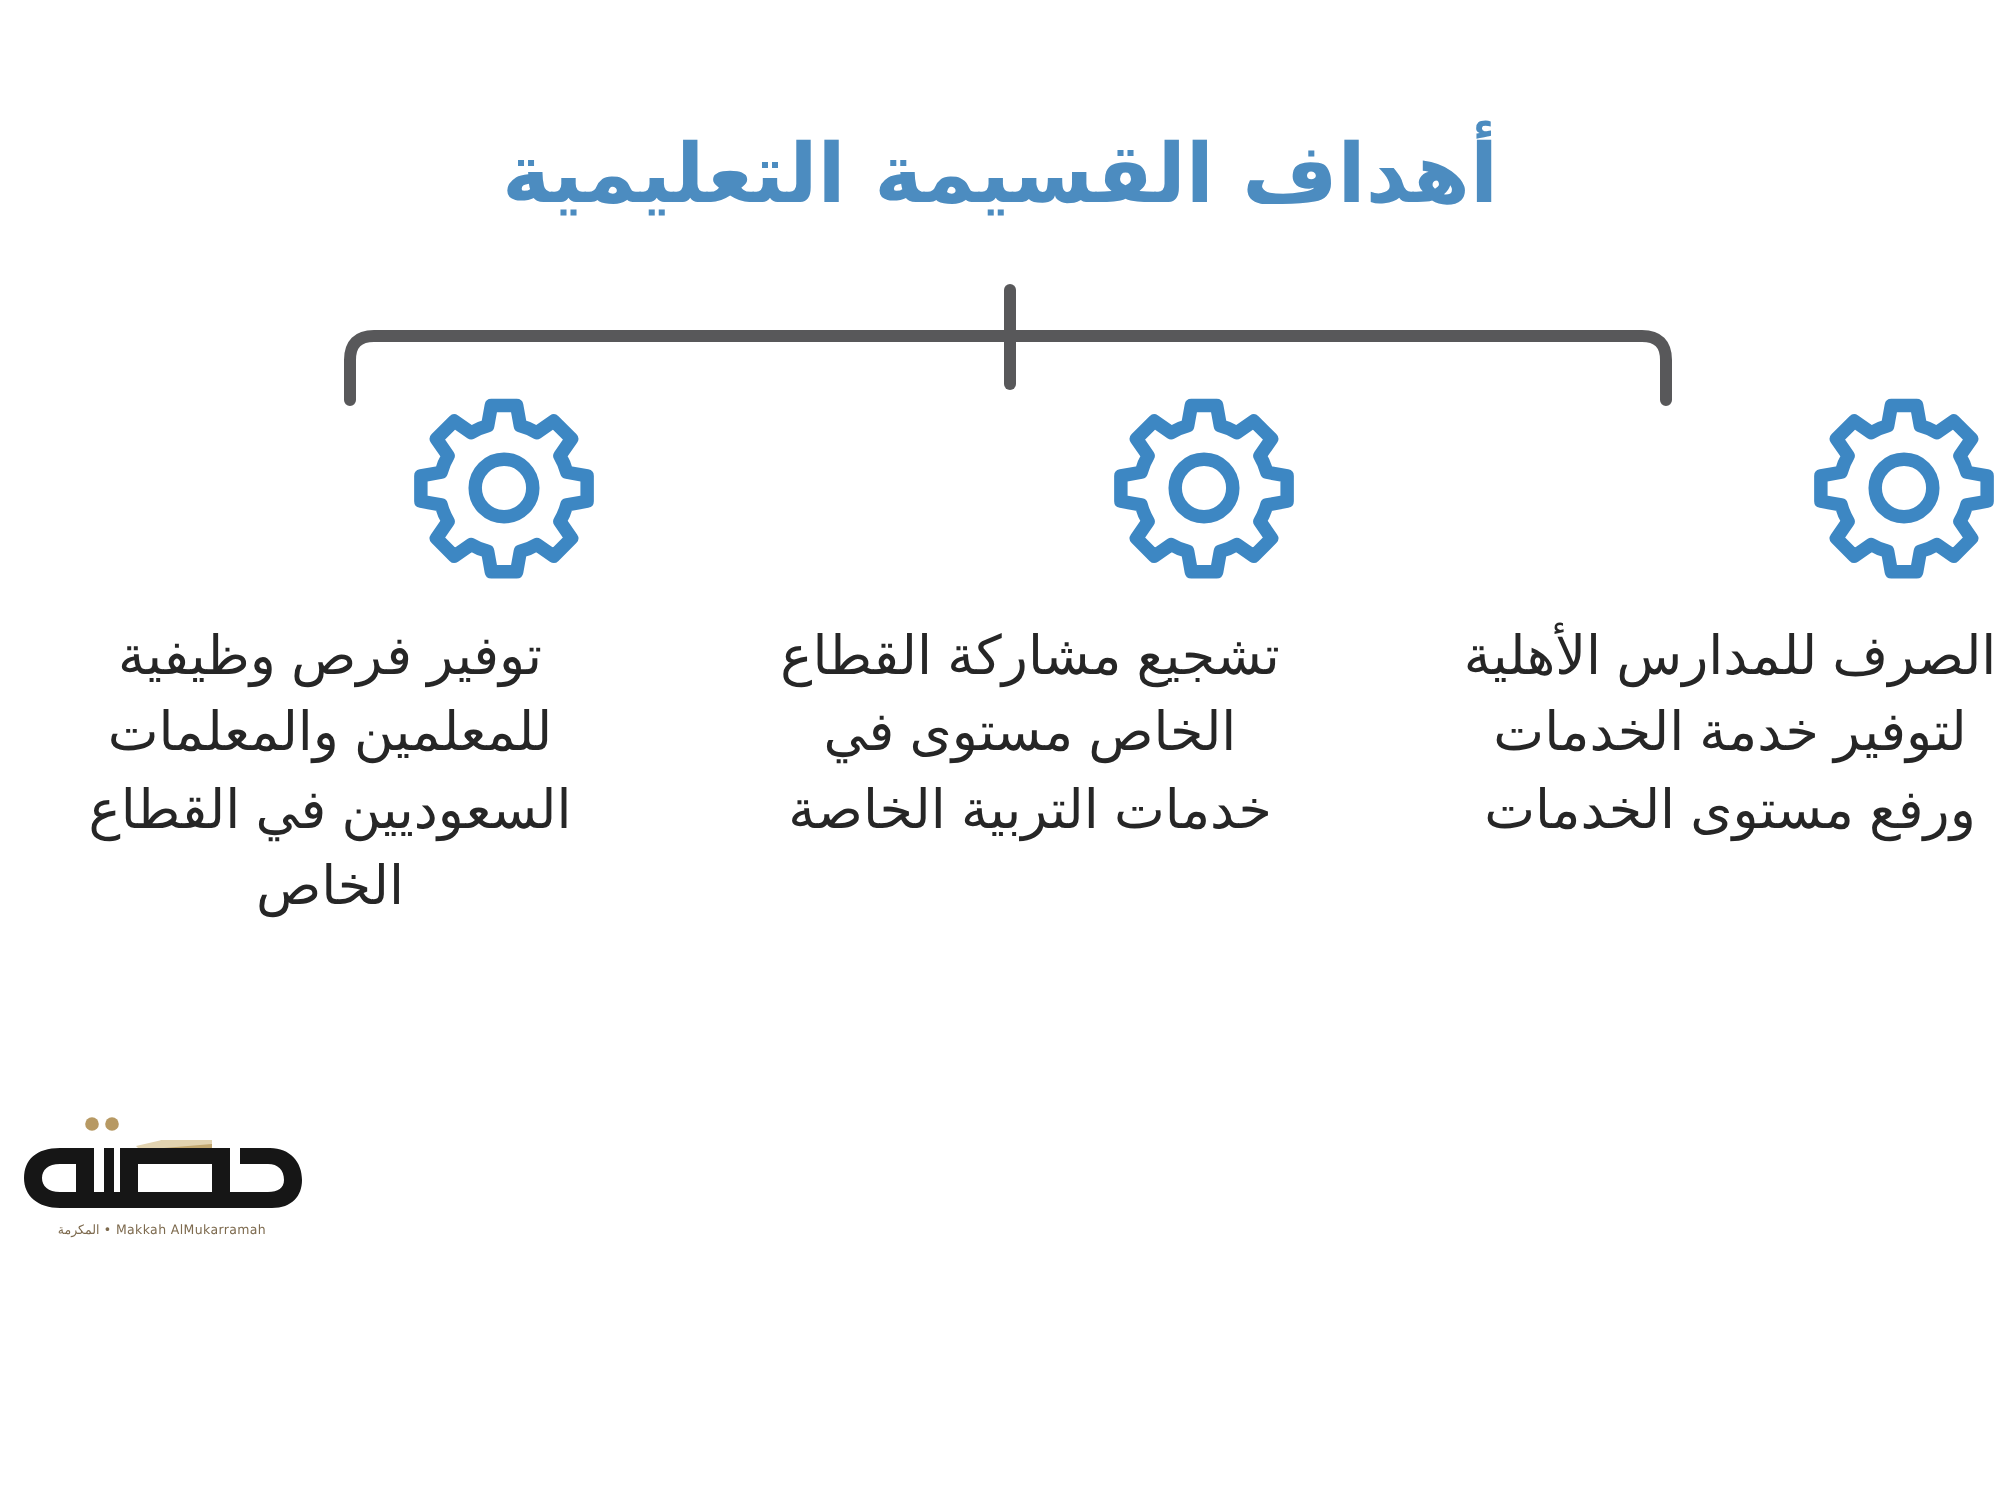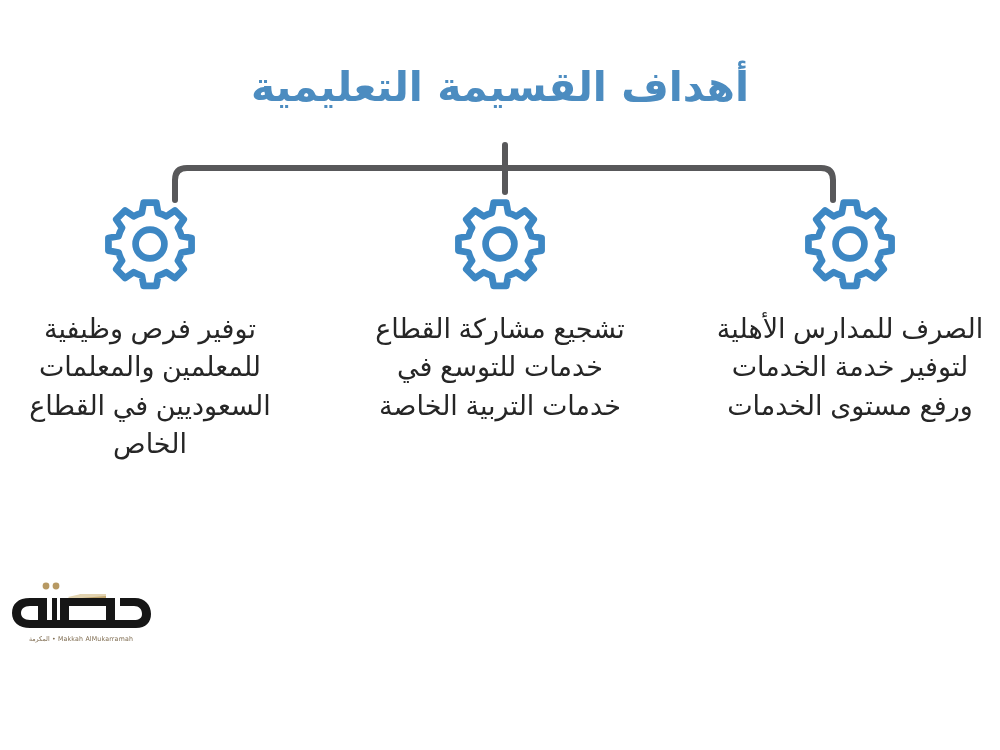--- a/index.html
+++ b/index.html
@@ -59,21 +59,20 @@
     height: 380px;
     display: flex;
     flex-direction: row;
     justify-content: space-between;
     align-items: flex-start;
   }
   .column {
     width: 300px;
     display: flex;
     flex-direction: column;
-    align-items: center;
   }
   
 
   .gear-wrap {
     width: 96px;
     height: 96px;
     display: block;
   }
   .gear-wrap svg {
     display: block;
@@ -90,21 +89,21 @@
     font-size: 27px;
     line-height: 1.42;
     font-weight: 400;
     word-spacing: -1px;
   }
 
   
   .logo {
     position: absolute;
     left: 8px;
-    top: 572px;
+    top: 548px;
     width: 146px;
     height: 74px;
   }
   .logo svg { display:block; width: 146px; height: 62px; }
   .logo-tagline {
     margin-top: 1px;
     width: 146px;
     text-align: center;
     font-size: 6.5px;
     color: #7d6a4e;
@@ -140,21 +139,21 @@
       <div class="col-text">الصرف للمدارس الأهلية لتوفير خدمة الخدمات ورفع مستوى الخدمات</div>
     </div>
 
     <div class="column">
       <span class="gear-wrap">
         <svg viewBox="0 0 100 100" xmlns="http://www.w3.org/2000/svg">
           <path fill="none" stroke="#3d87c3" stroke-width="7" stroke-linejoin="round" d="M43.4,7 h13.2 l1.9,10.6 a33,33 0 0 1 8.6,3.6 l8.8,-6.1 l9.3,9.3 l-6.1,8.8 a33,33 0 0 1 3.6,8.6 l10.6,1.9 v13.2 l-10.6,1.9 a33,33 0 0 1 -3.6,8.6 l6.1,8.8 l-9.3,9.3 l-8.8,-6.1 a33,33 0 0 1 -8.6,3.6 l-1.9,10.6 h-13.2 l-1.9,-10.6 a33,33 0 0 1 -8.6,-3.6 l-8.8,6.1 l-9.3,-9.3 l6.1,-8.8 a33,33 0 0 1 -3.6,-8.6 l-10.6,-1.9 v-13.2 l10.6,-1.9 a33,33 0 0 1 3.6,-8.6 l-6.1,-8.8 l9.3,-9.3 l8.8,6.1 a33,33 0 0 1 8.6,-3.6 z"></path>
           <circle cx="50" cy="50" r="15" fill="none" stroke="#3d87c3" stroke-width="7"></circle>
         </svg>
       </span>
-      <div class="col-text">تشجيع مشاركة القطاع خدمات للتوسع في خدمات التربية الخاصة</div>
+      <div class="col-text">تشجيع مشاركة القطاع الخاص مستوى في خدمات التربية الخاصة</div>
     </div>
 
     <div class="column">
       <span class="gear-wrap">
         <svg viewBox="0 0 100 100" xmlns="http://www.w3.org/2000/svg">
           <path fill="none" stroke="#3d87c3" stroke-width="7" stroke-linejoin="round" d="M43.4,7 h13.2 l1.9,10.6 a33,33 0 0 1 8.6,3.6 l8.8,-6.1 l9.3,9.3 l-6.1,8.8 a33,33 0 0 1 3.6,8.6 l10.6,1.9 v13.2 l-10.6,1.9 a33,33 0 0 1 -3.6,8.6 l6.1,8.8 l-9.3,9.3 l-8.8,-6.1 a33,33 0 0 1 -8.6,3.6 l-1.9,10.6 h-13.2 l-1.9,-10.6 a33,33 0 0 1 -8.6,-3.6 l-8.8,6.1 l-9.3,-9.3 l6.1,-8.8 a33,33 0 0 1 -3.6,-8.6 l-10.6,-1.9 v-13.2 l10.6,-1.9 a33,33 0 0 1 3.6,-8.6 l-6.1,-8.8 l9.3,-9.3 l8.8,6.1 a33,33 0 0 1 8.6,-3.6 z"></path>
           <circle cx="50" cy="50" r="15" fill="none" stroke="#3d87c3" stroke-width="7"></circle>
         </svg>
       </span>
       <div class="col-text">توفير فرص وظيفية للمعلمين والمعلمات السعوديين في القطاع الخاص</div>

